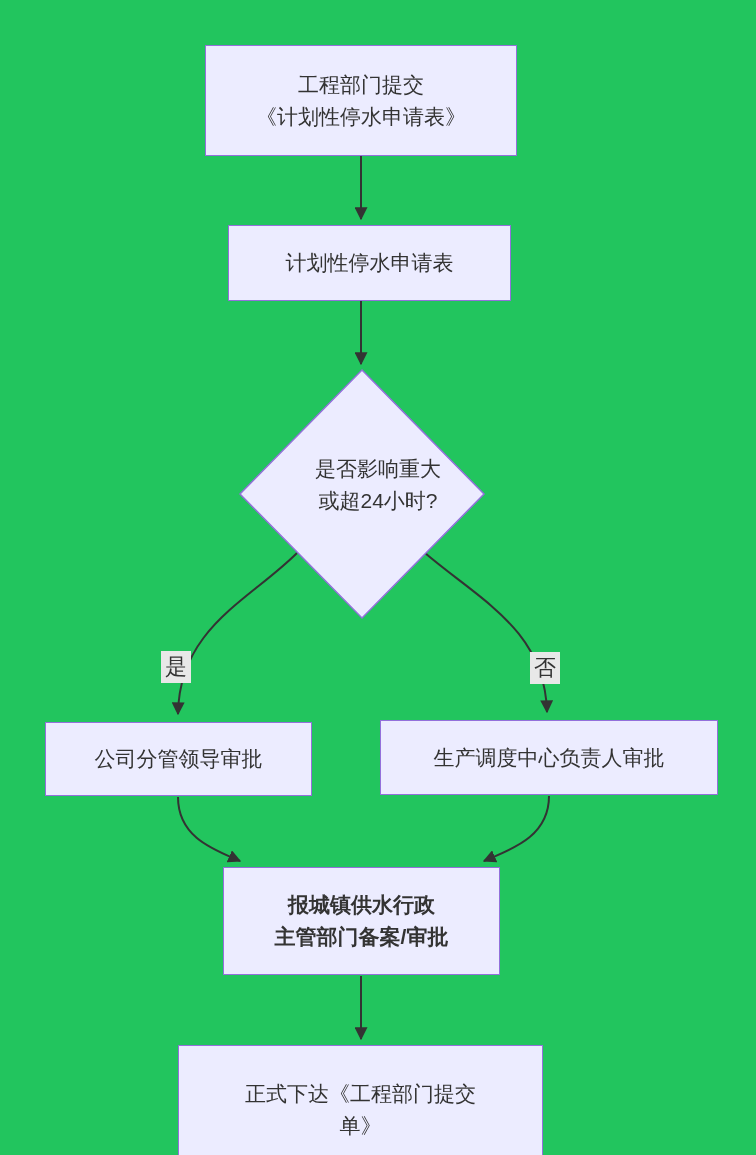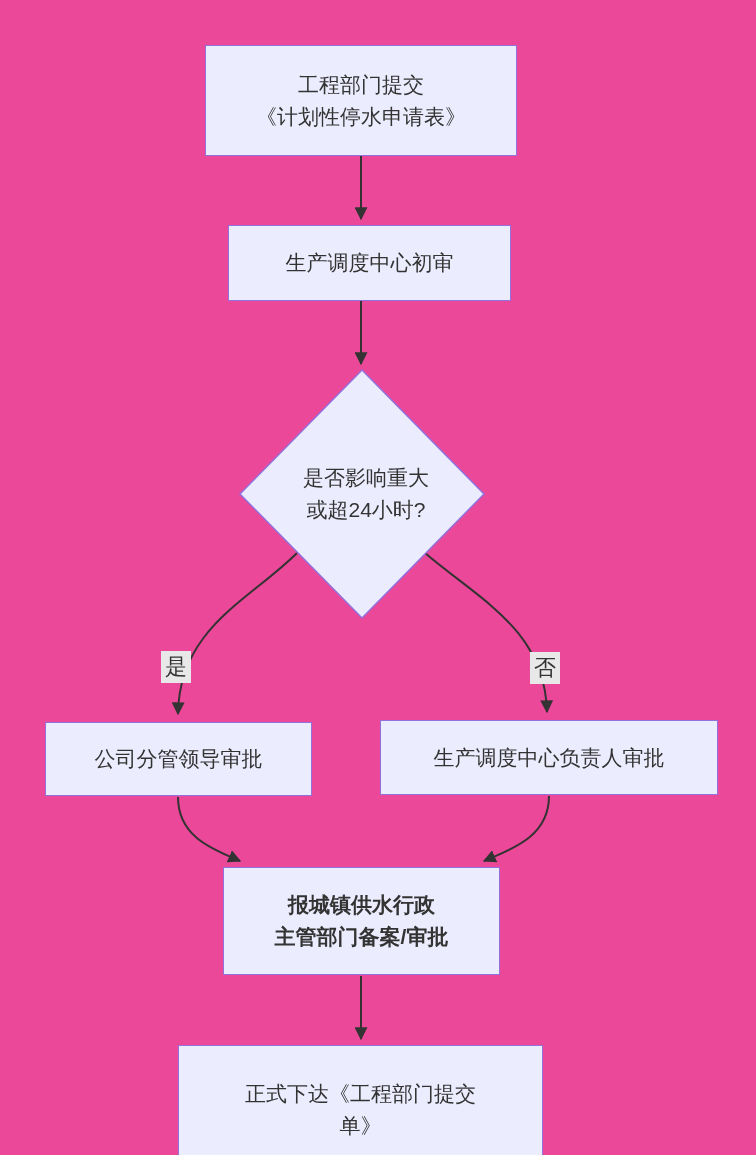--- a/index.html
+++ b/index.html
@@ -5,21 +5,21 @@
   html, body {
     margin: 0;
     padding: 0;
     background: #ffffff;
     font-family: "Liberation Sans", "DejaVu Sans", sans-serif;
   }
   .canvas {
     position: relative;
     width: 756px;
     height: 1155px;
-    background: #ec4899;
+    background: #22c55e;
     overflow: hidden;
   }
   .edges-svg {
     position: absolute;
     left: 0;
     top: 0;
     width: 756px;
     height: 1155px;
   }
   .node {
@@ -33,26 +33,25 @@
     text-align: center;
   }
   .node-label, .diamond-label-text {
     white-space: pre-line;
     font-size: 21px;
     line-height: 32px;
     color: #333333;
   }
   .diamond-label {
     position: absolute;
-    left: 256px;
+    left: 268px;
     top: 453px;
     width: 220px;
     height: 82px;
     display: flex;
-    align-items: center;
     justify-content: center;
     text-align: center;
   }
   .edge-label {
     position: absolute;
     transform: translate(-50%, -50%);
     background: #e8e8e8;
     color: #333333;
     font-size: 22px;
     line-height: 30px;
@@ -89,21 +88,21 @@
 
     <polygon points="362,370 484,494 362,618 240,494" fill="#ECECFF" stroke="#9370DB" stroke-width="1.5"></polygon>
   </svg>
 
   <div class="node node-a">
     <span class="node-label">工程部门提交
 《计划性停水申请表》</span>
   </div>
 
   <div class="node node-b">
-    <span class="node-label">生产调度中心初审</span>
+    <span class="node-label">计划性停水申请表</span>
   </div>
 
   <div class="diamond-label">
     <span class="diamond-label-text">是否影响重大
 或超24小时?</span>
   </div>
 
   <div class="edge-label label-yes">是</div>
 
   <div class="edge-label label-no">否</div>

